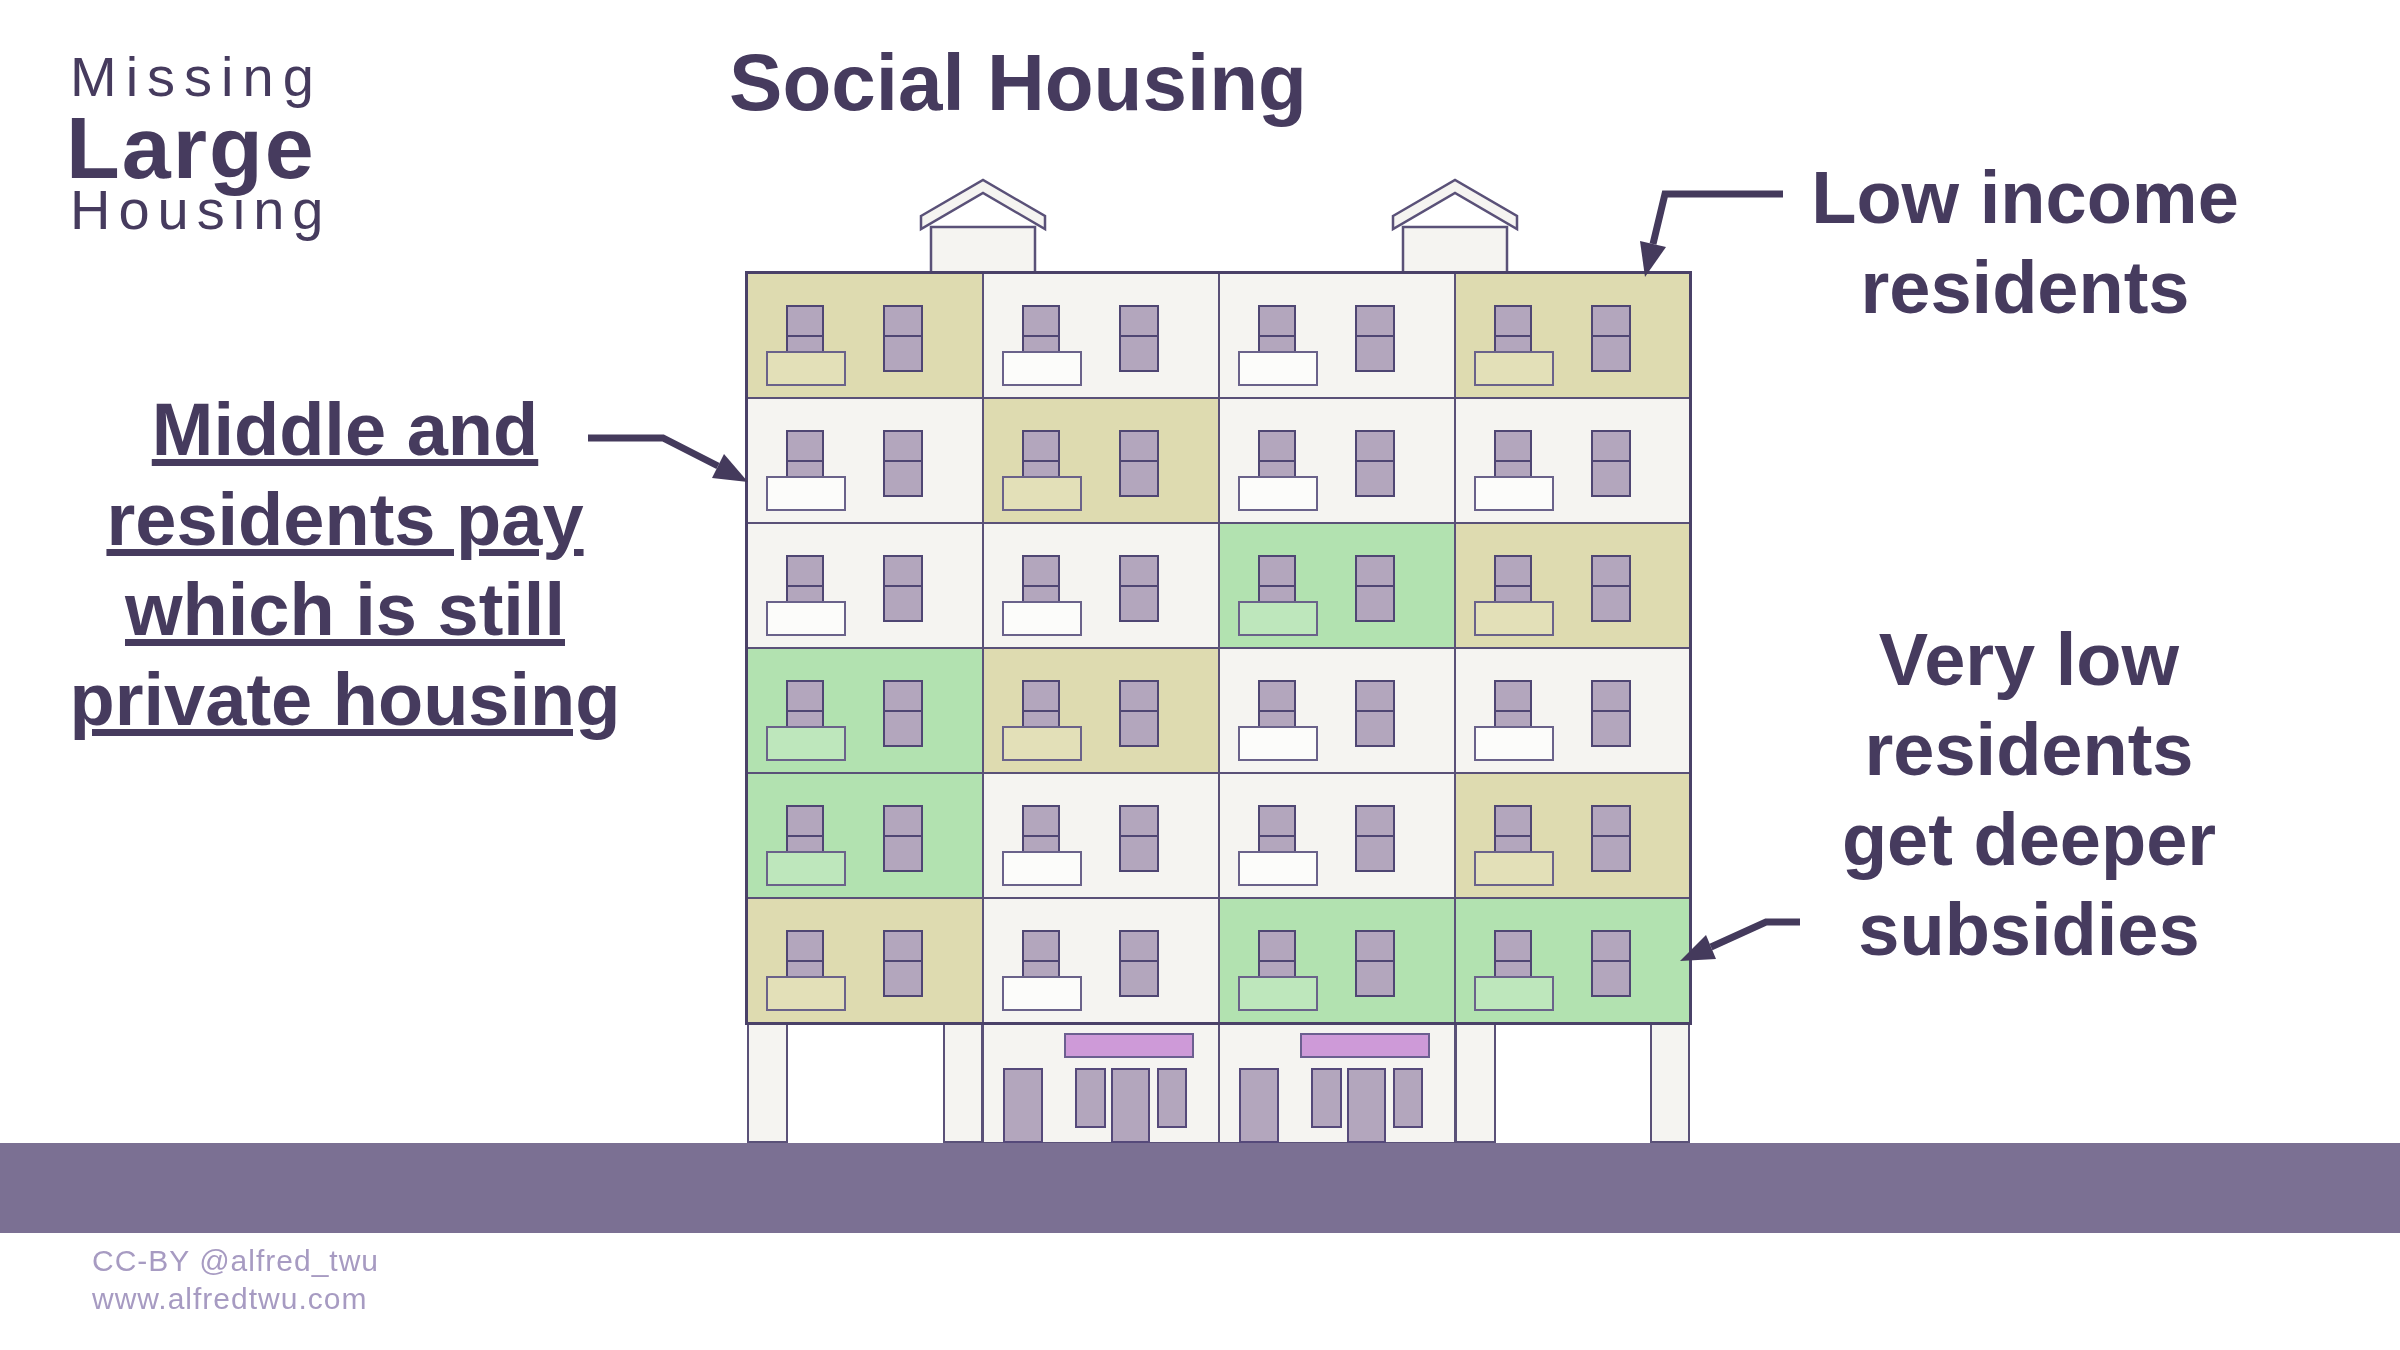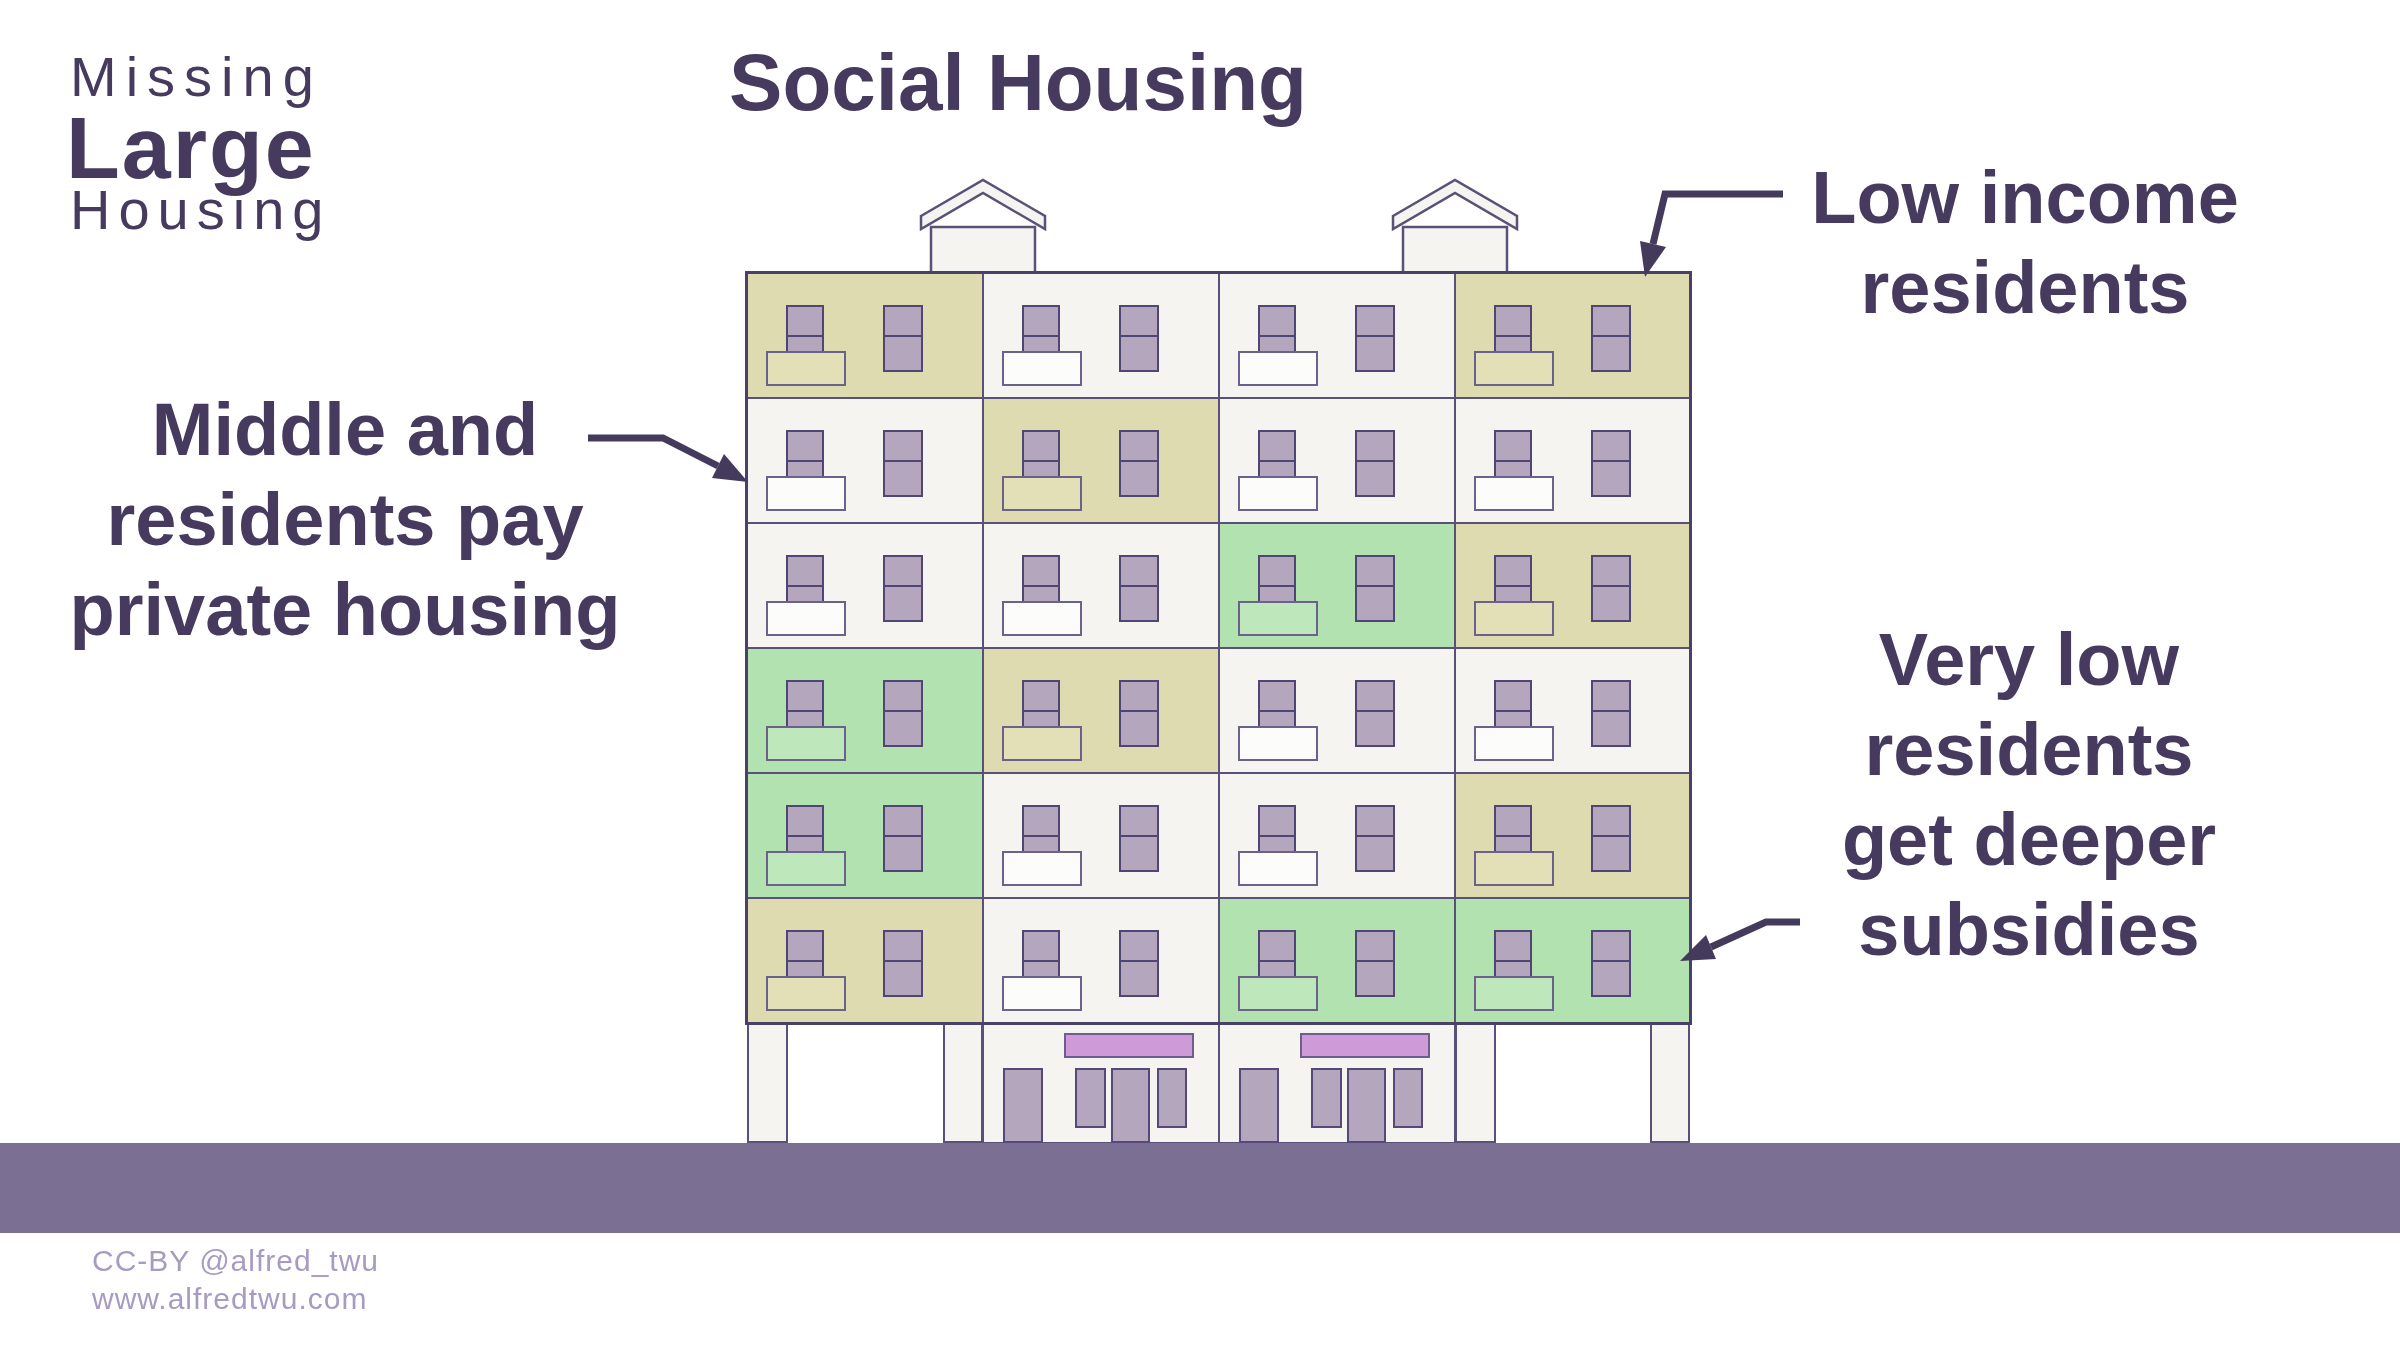--- a/index.html
+++ b/index.html
@@ -10,21 +10,21 @@
   .logo-line{position:absolute;color:var(--text);white-space:nowrap;}
   .logo-missing{left:70px;top:44px;font-size:56px;letter-spacing:9px;font-weight:400;}
   .logo-large{left:66px;top:97px;font-size:88px;letter-spacing:2px;font-weight:700;}
   .logo-housing{left:70px;top:177px;font-size:56px;letter-spacing:8px;font-weight:400;}
   
   .title{position:absolute;left:718px;top:37px;width:600px;text-align:center;
          font-size:80px;font-weight:700;color:var(--text);white-space:nowrap;}
   
   .ann{position:absolute;text-align:center;color:var(--text);font-weight:700;font-size:74px;}
   .ann .ann-line{line-height:90px;white-space:nowrap;}
-  .ann-left{left:45px;top:385px;width:600px;}
+  .ann-left{left:45px;top:385px;width:600px;text-decoration:underline;}
   .ann-top-right{left:1725px;top:153px;width:600px;}
   .ann-bottom-right{left:1729px;top:615px;width:600px;}
   
   .footer{position:absolute;left:44px;top:1242px;color:var(--footer);font-size:30px;
           letter-spacing:1px;}
   .footer div{line-height:38px;white-space:nowrap;margin-left:48px;}
   
   #building{position:absolute;left:747px;top:273px;width:943px;height:870px;}
   .unit{position:absolute;box-shadow:inset 0 0 0 1px #5a5178;}
   .u-window{position:absolute;border:2px solid #4f4673;box-sizing:border-box;}
@@ -313,20 +313,21 @@
 
 <div class="logo-line logo-missing">Missing</div>
 <div class="logo-line logo-large">Large</div>
 <div class="logo-line logo-housing">Housing</div>
 
 <div class="title">Social Housing</div>
 
 <div class="ann ann-left">
     <div class="ann-line">Middle and</div>
     <div class="ann-line">residents pay</div>
+    <div class="ann-line">which is still</div>
     <div class="ann-line">private housing</div>
   </div>
 <div class="ann ann-top-right">
     <div class="ann-line">Low income</div>
     <div class="ann-line">residents</div>
   </div>
 <div class="ann ann-bottom-right">
     <div class="ann-line">Very low</div>
     <div class="ann-line">residents</div>
     <div class="ann-line">get deeper</div>

